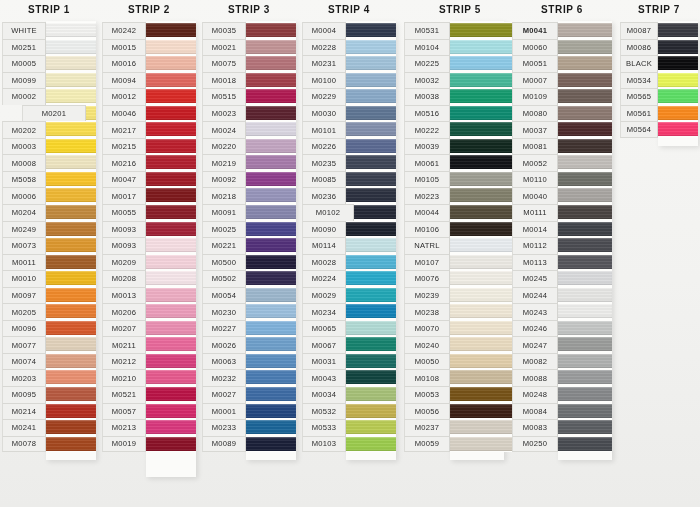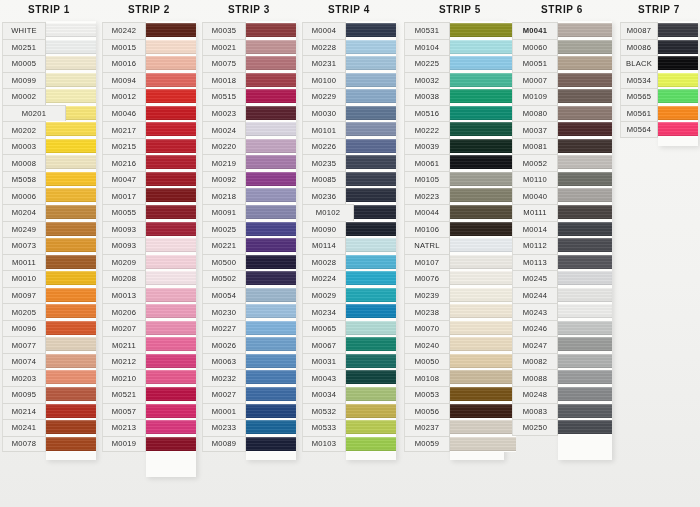--- a/index.html
+++ b/index.html
@@ -136,21 +136,21 @@
           </div>
         </div>
         <div class="row">
           <div class="code" style="width: 44px;">M0002</div>
           <div class="swatch">
             <div class="swatch-bg"></div>
             <div class="thread" style="background-color: rgb(246, 239, 183);"></div>
           </div>
         </div>
         <div class="row">
-          <div class="code" style="width: 64px;">M0201</div>
+          <div class="code" style="width: 64px; margin-left: 20px;">M0201</div>
           <div class="swatch">
             <div class="swatch-bg"></div>
             <div class="thread" style="background-color: rgb(248, 230, 120);"></div>
           </div>
         </div>
         <div class="row">
           <div class="code" style="width: 44px;">M0202</div>
           <div class="swatch">
             <div class="swatch-bg"></div>
             <div class="thread" style="background-color: rgb(250, 222, 79);"></div>
@@ -1202,20 +1202,27 @@
           </div>
         </div>
         <div class="row">
           <div class="code" style="width: 46px;">M0248</div>
           <div class="swatch">
             <div class="swatch-bg"></div>
             <div class="thread" style="background-color: rgb(135, 137, 139);"></div>
           </div>
         </div>
         <div class="row">
+          <div class="code" style="width: 46px;">M0084</div>
+          <div class="swatch">
+            <div class="swatch-bg"></div>
+            <div class="thread" style="background-color: rgb(110, 113, 115);"></div>
+          </div>
+        </div>
+        <div class="row">
           <div class="code" style="width: 46px;">M0083</div>
           <div class="swatch">
             <div class="swatch-bg"></div>
             <div class="thread" style="background-color: rgb(91, 94, 98);"></div>
           </div>
         </div>
         <div class="row">
           <div class="code" style="width: 46px;">M0250</div>
           <div class="swatch">
             <div class="swatch-bg"></div>

